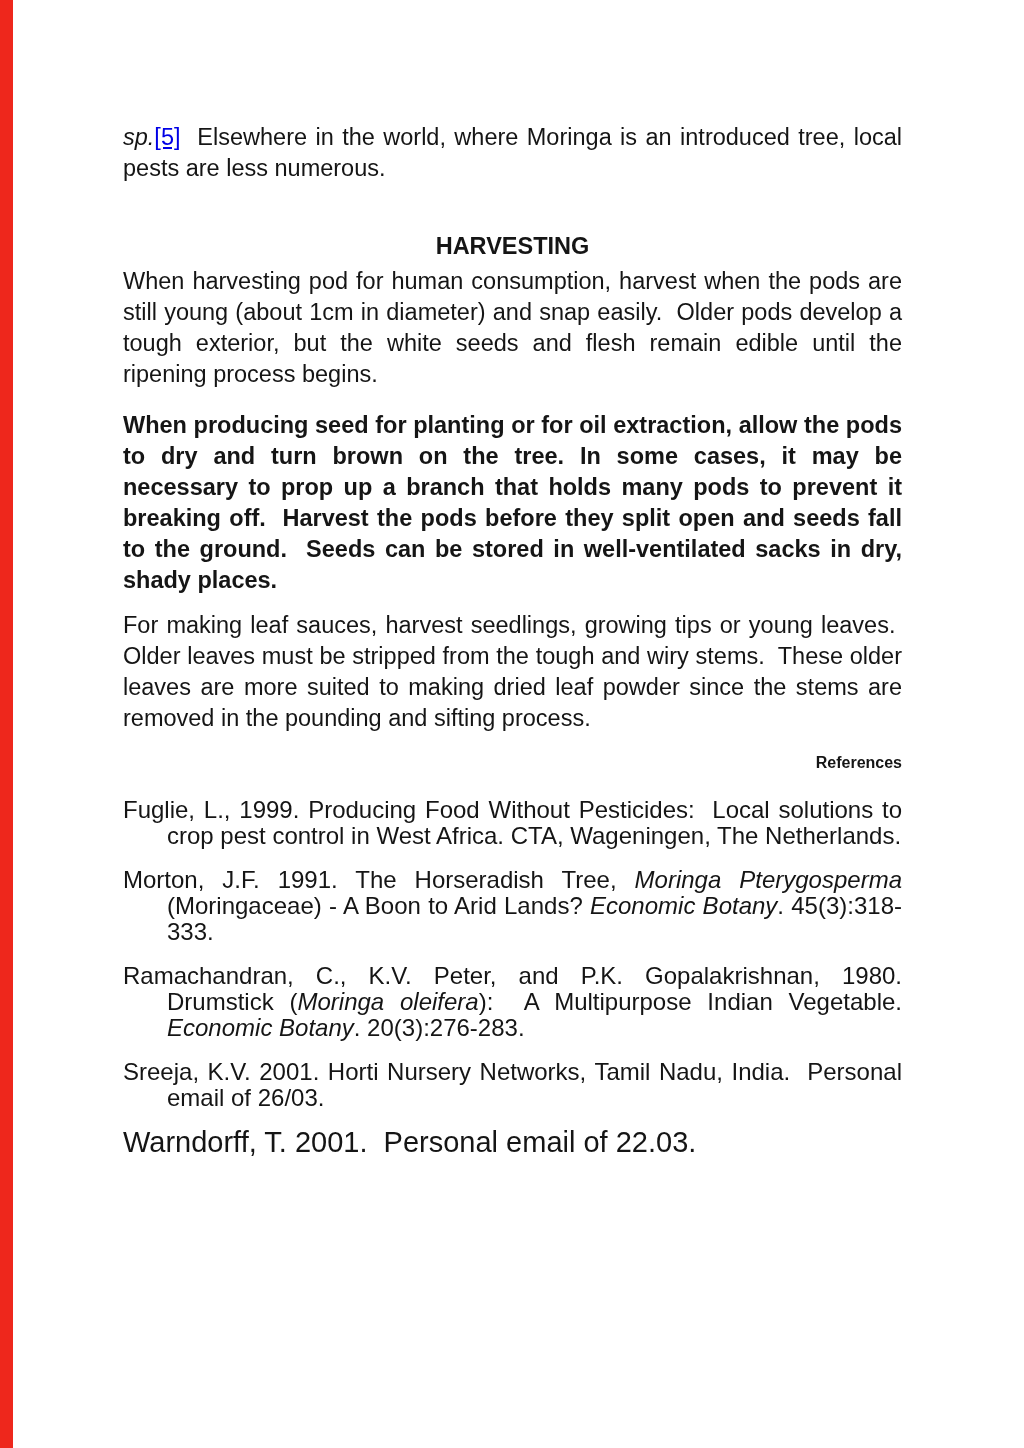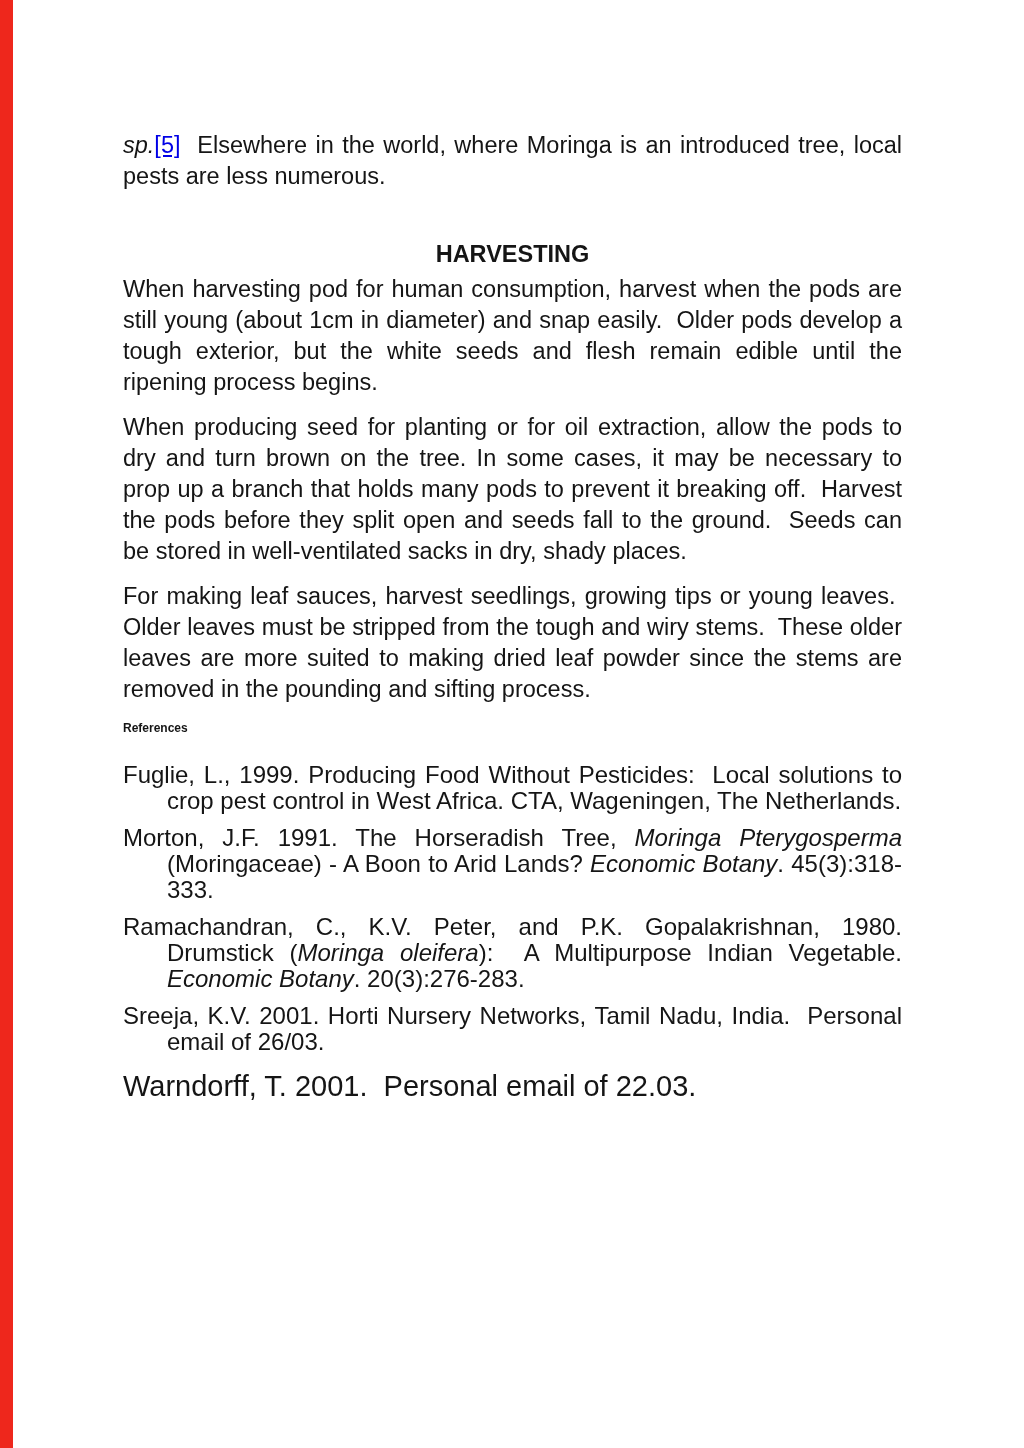--- a/index.html
+++ b/index.html
@@ -20,21 +20,21 @@
     position: absolute;
     left: 0;
     top: 0;
     width: 13px;
     height: 1448px;
     background: #ee271c;
   }
   .content {
     position: absolute;
     left: 123px;
-    top: 8px;
+    top: 0;
     width: 779px;
     padding-top: 122px;
   }
   p, h2, h3 { margin: 0; }
   .body-text {
     font-size: 23.5px;
     line-height: 31px;
     text-align: justify;
   }
   .intro-italic { font-style: italic; }
@@ -44,38 +44,38 @@
     cursor: pointer;
   }
   .h-body {
     font-size: 23.5px;
     line-height: 31px;
     font-weight: bold;
     margin-top: 47px;
     text-align: center;
   }
   .p-after-heading { margin-top: 4px; }
-  .p-gap-1 { margin-top: 14px; }
+  .p-gap-1 { margin-top: 20px; font-weight: bold; }
   .p-gap-2 { margin-top: 14px; }
   .h-refs {
-    font-size: 12px;
+    font-size: 16px;
     line-height: 26px;
     font-weight: bold;
-    margin-top: 10px;
-    text-align: left;
+    margin-top: 16px;
+    text-align: right;
   }
   .ref {
     font-size: 24px;
     line-height: 26px;
     text-align: justify;
     padding-left: 44px;
     text-indent: -44px;
   }
   .ref-first { margin-top: 21px; }
-  .ref-next { margin-top: 11px; }
+  .ref-next { margin-top: 18px; }
   .closing {
     font-size: 29px;
     line-height: 31px;
     margin-top: 16px;
     text-align: left;
   }
 </style>
 </head>
 <body>
 

